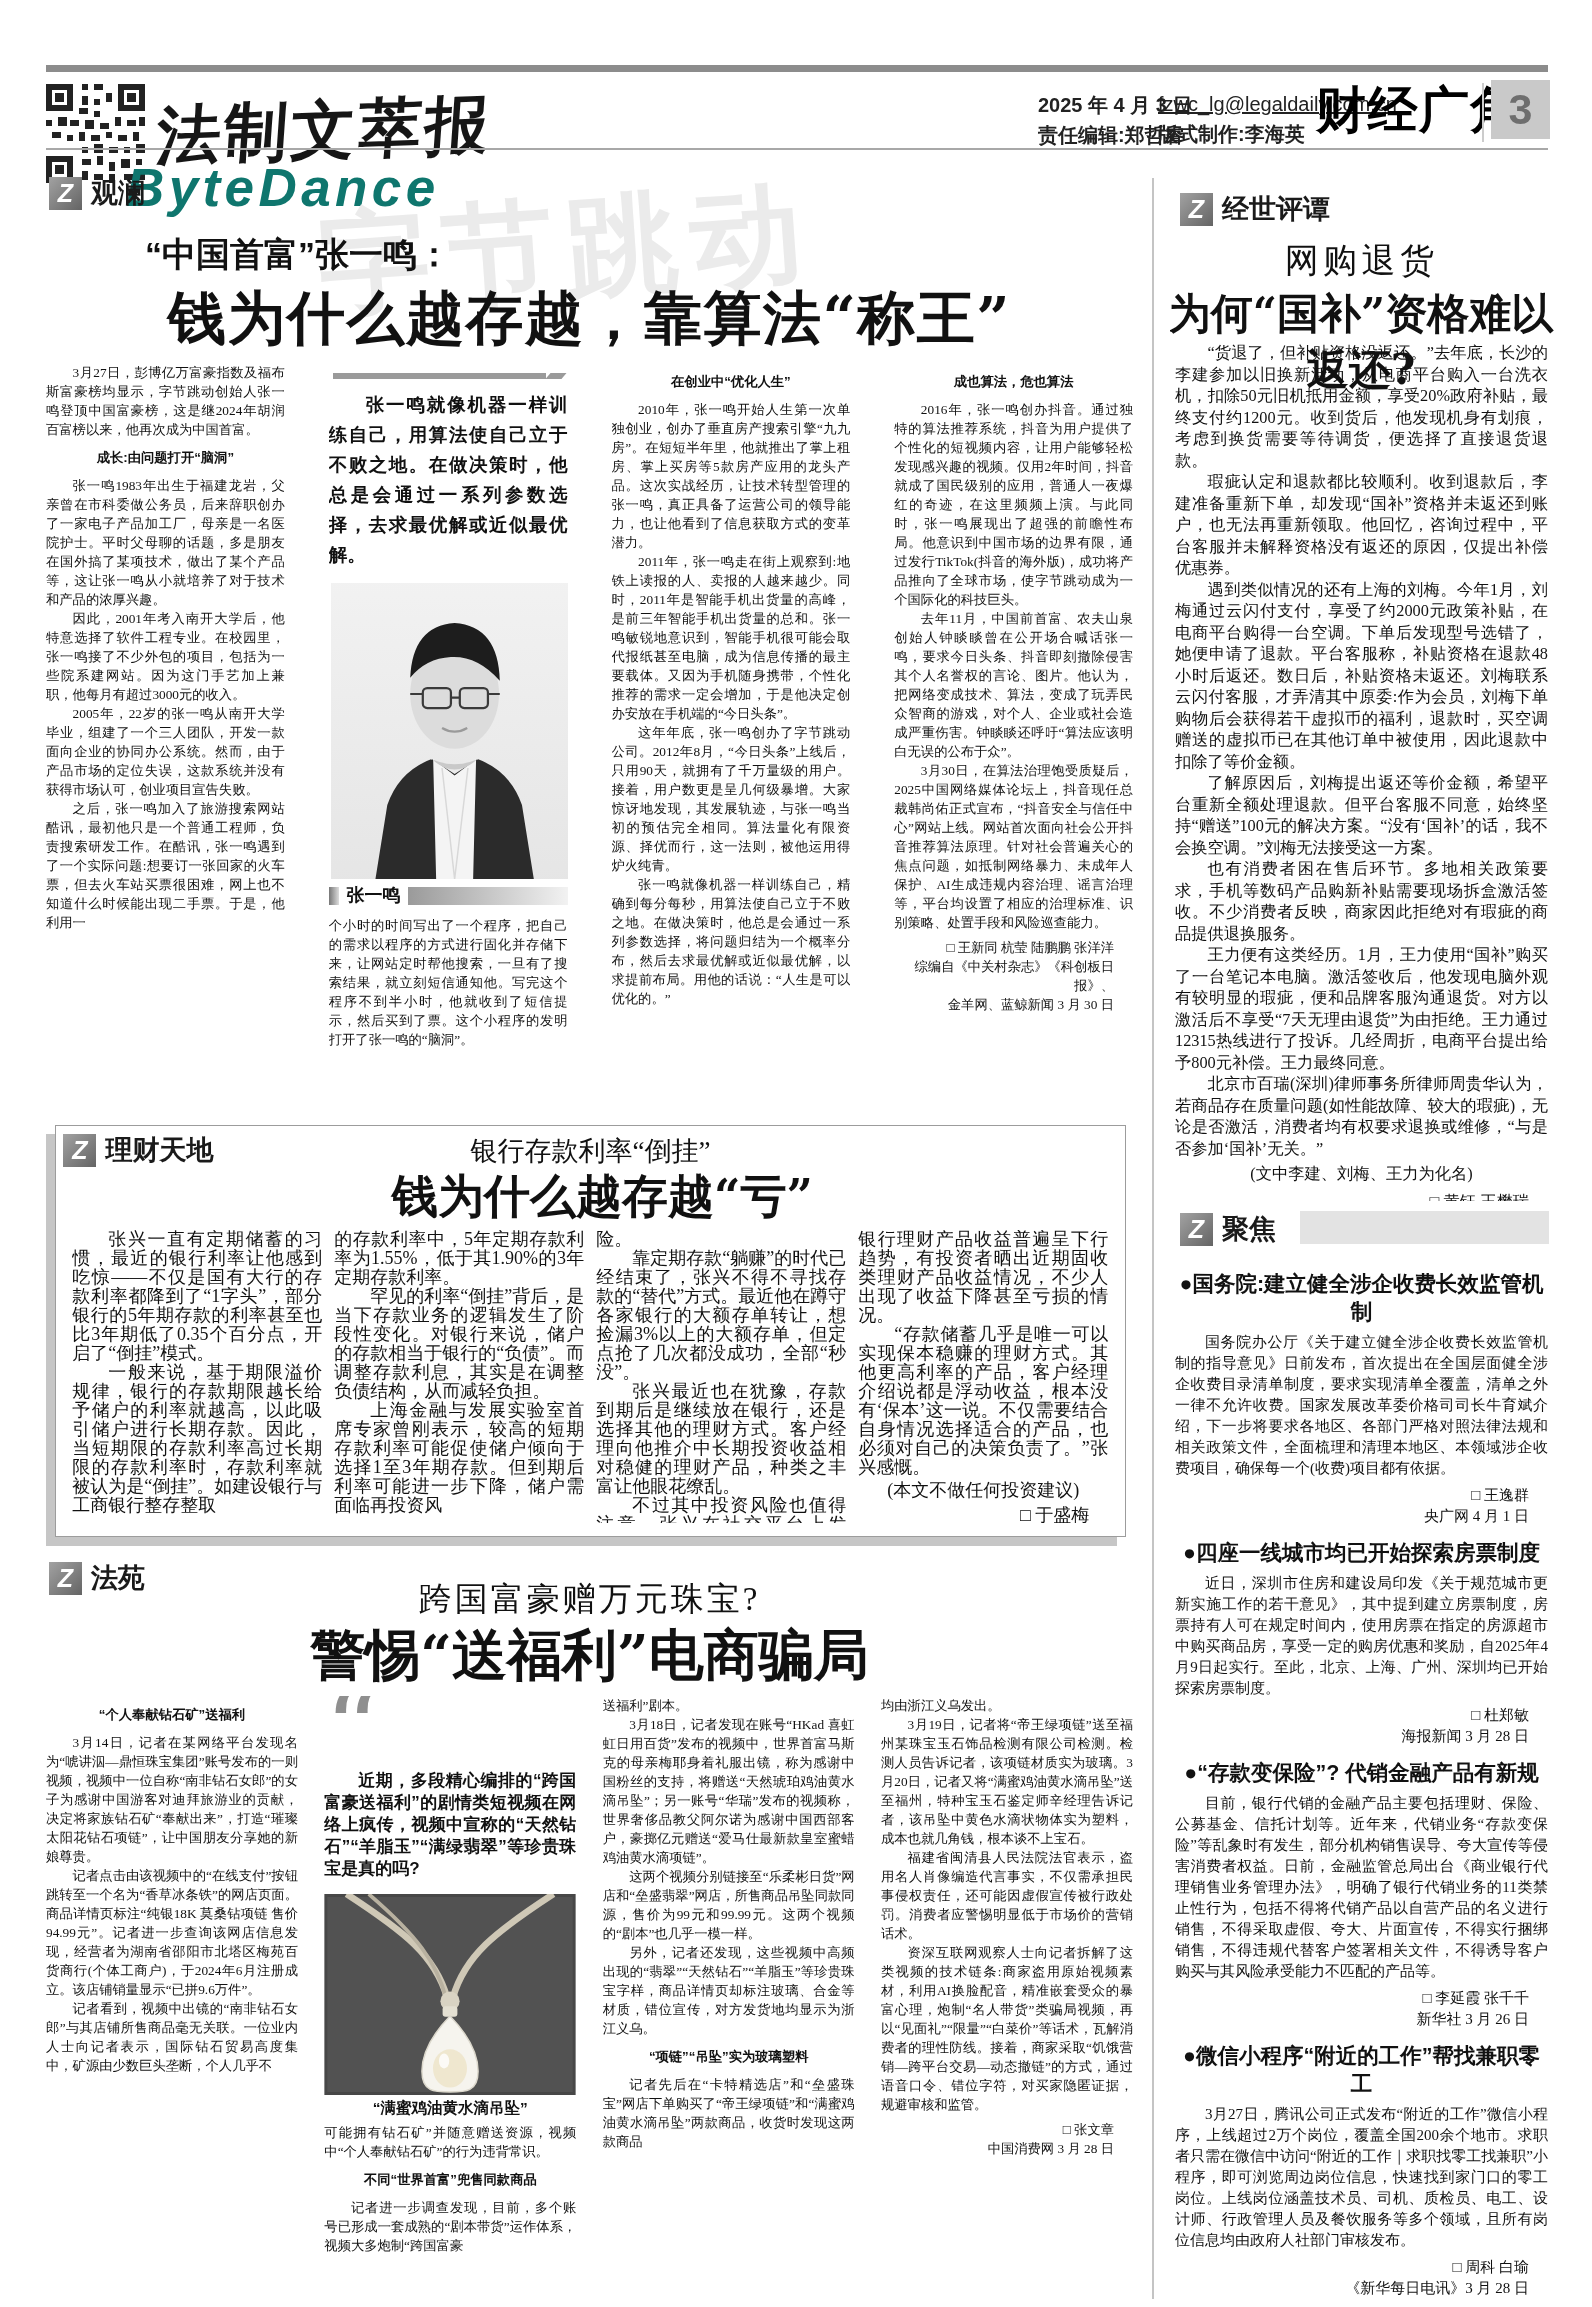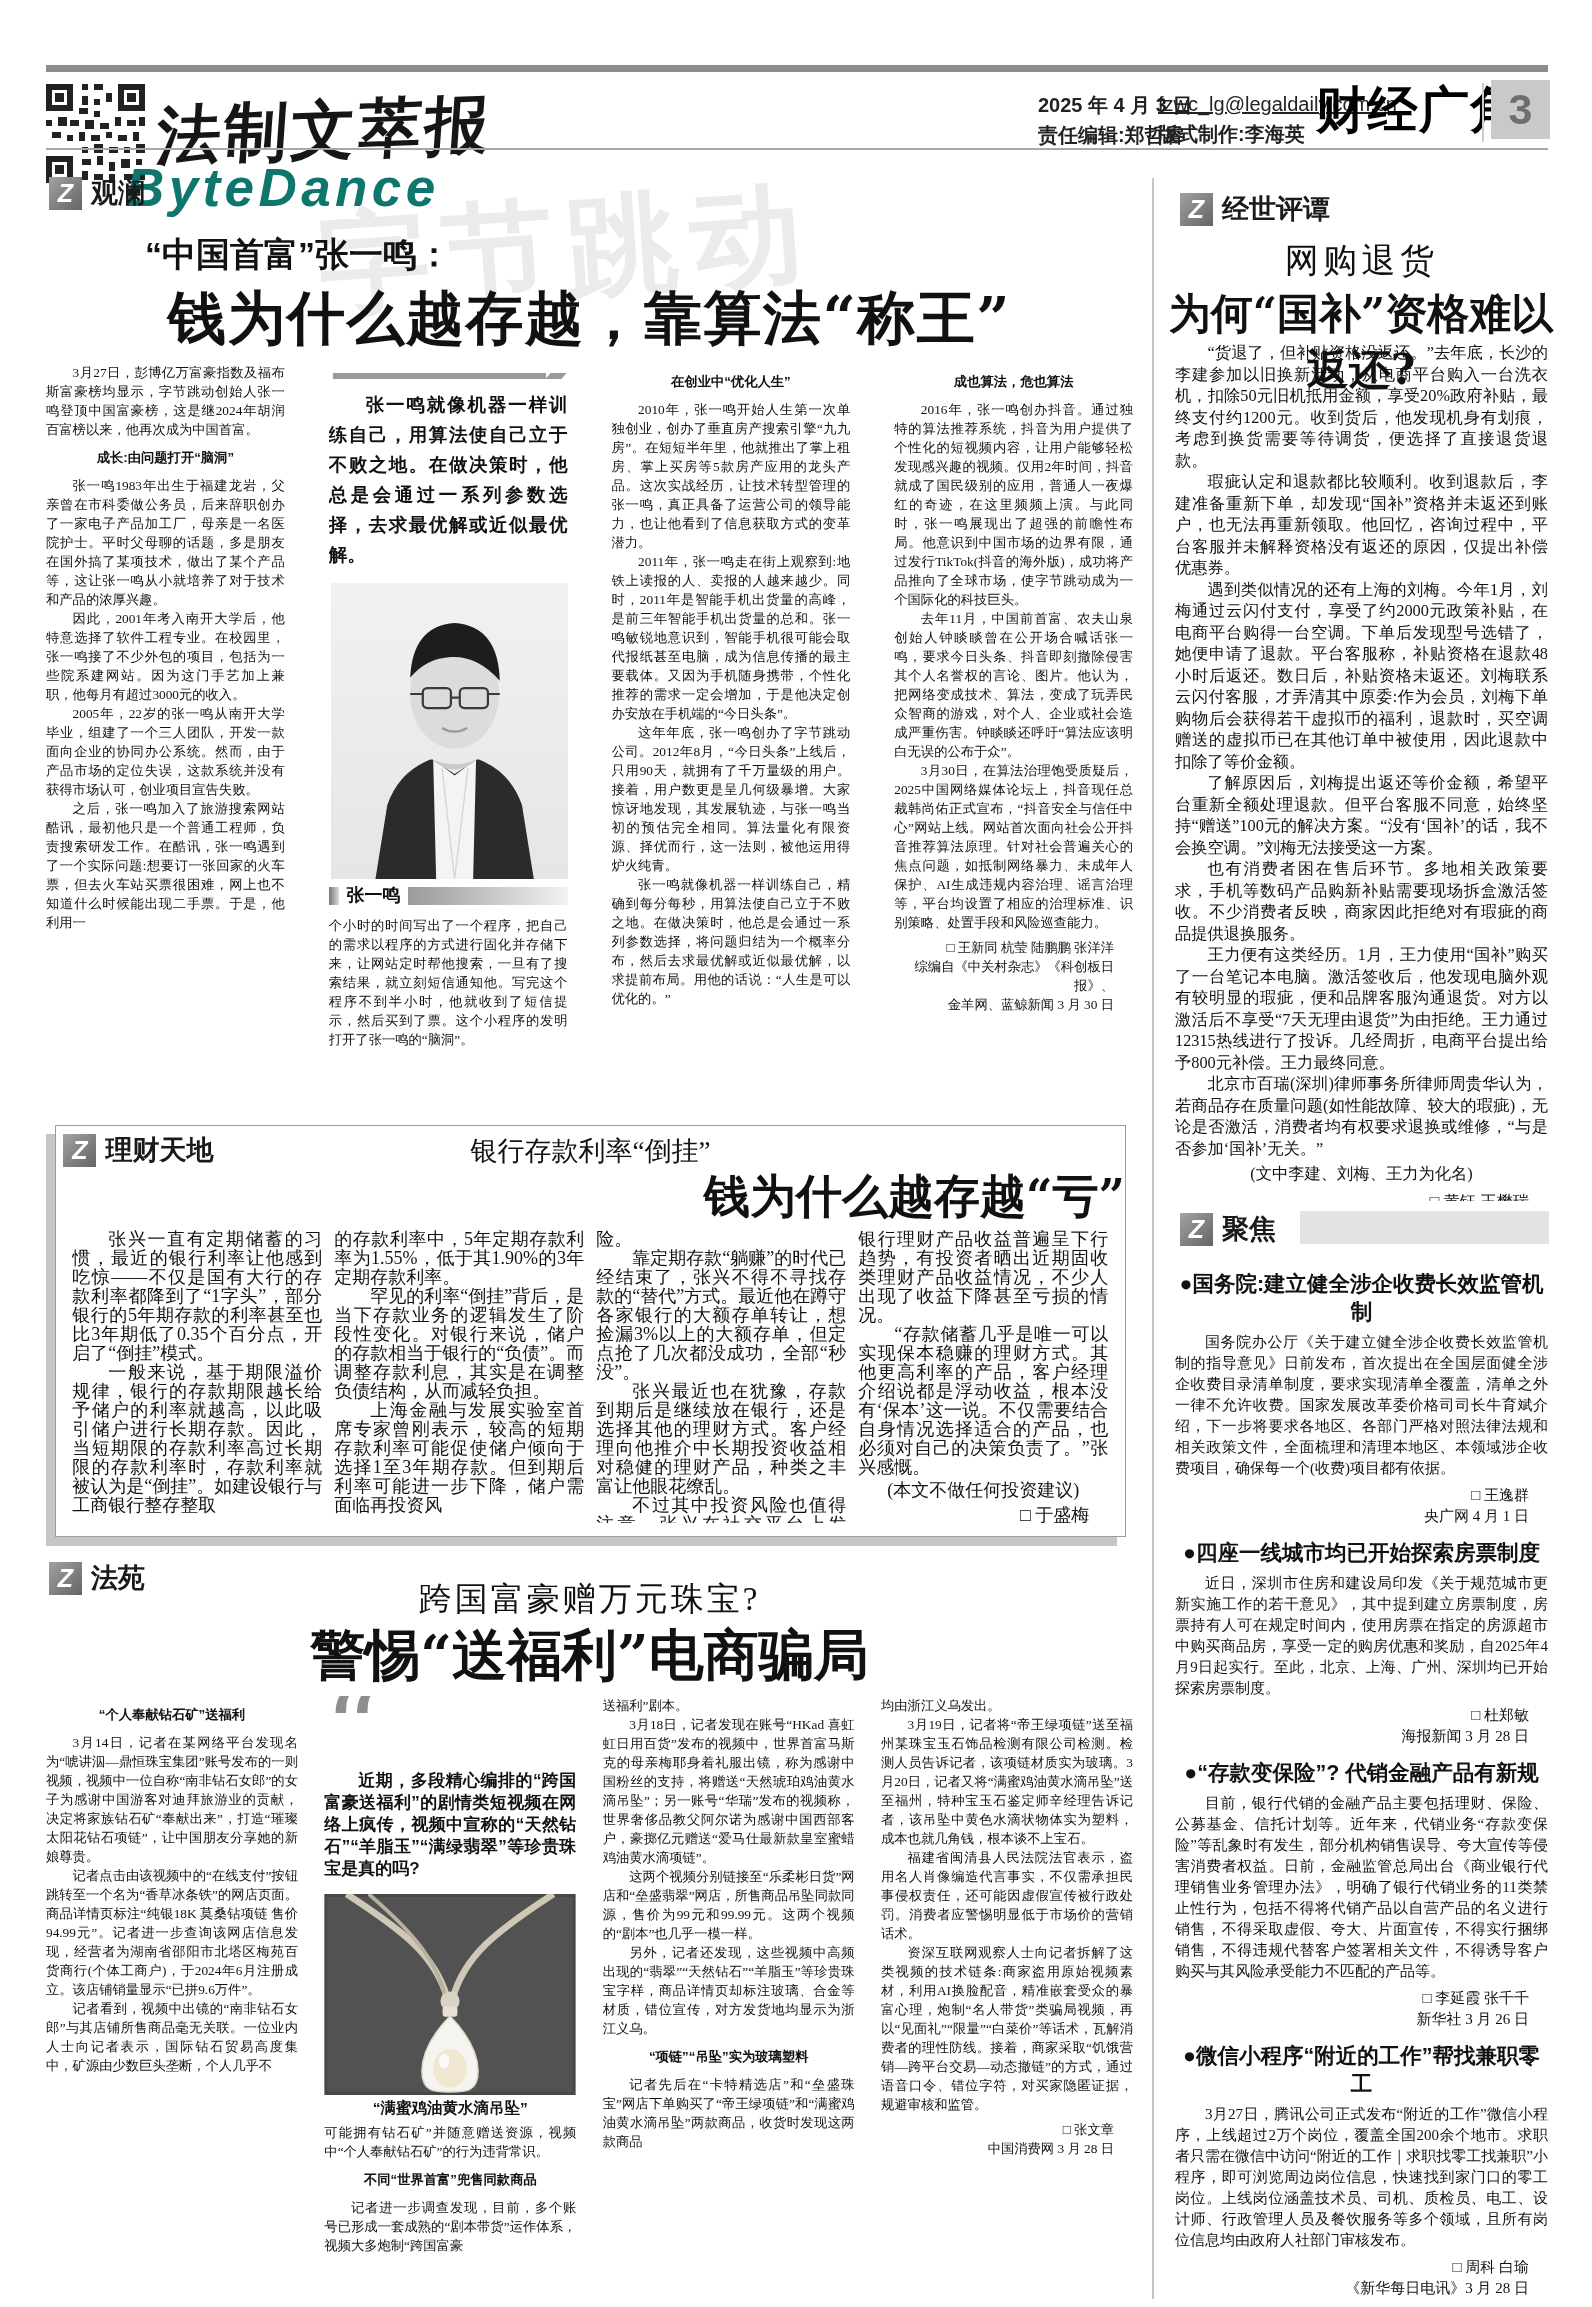--- a/index.html
+++ b/index.html
@@ -48,21 +48,21 @@
        text-indent:2em;text-align:justify;margin:10.4px 0 13.3px;}
   .photo{width:252px;height:296px;display:block;}
   .caption-row{display:flex;align-items:center;gap:7.4px;height:25px;margin:4.4px 0 7.4px;}
   .caption-row .sq{width:10.4px;height:18px;background:linear-gradient(to right,#777,#ddd);}
   .caption-row .cap{font-family:"Liberation Sans",sans-serif;font-weight:bold;font-size:18px;white-space:nowrap;}
   .caption-row .grad{flex:1;height:18px;background:linear-gradient(to right,#9a9a9a,#f2f2f2);}
   
   .licai{position:absolute;left:55px;top:1125px;width:1069px;height:410px;border:1.5px solid #9c9c9c;
          box-shadow:-9px 9px 0 #c6c6c6;background:#fff;z-index:2;}
   .l-kicker{position:absolute;left:0;top:7.4px;width:100%;text-align:center;font-size:27px;}
-  .l-headline{position:absolute;left:0;top:40px;width:100%;text-align:right;font-size:46px;font-weight:bold;
+  .l-headline{position:absolute;left:12px;top:40px;width:100%;text-align:center;font-size:46px;font-weight:bold;
               font-family:"DejaVu Serif",serif;}
   .l-cols{position:absolute;left:16.3px;top:104px;width:1036px;height:293px;display:flex;justify-content:space-between;}
   .l-cols .col{width:250px;font-size:18px;line-height:19px;}
   
   .j-headline1{position:absolute;left:1175px;top:238px;width:373px;text-align:center;font-size:34px;letter-spacing:4.4px;}
   .j-headline2{position:absolute;left:1165px;top:286px;width:392px;text-align:center;font-size:42px;font-weight:bold;
                font-family:"DejaVu Serif",serif;}
   .j-body{position:absolute;left:1175px;top:342px;width:373px;height:859px;overflow:hidden;
           font-size:16.3px;line-height:21.5px;}
   

